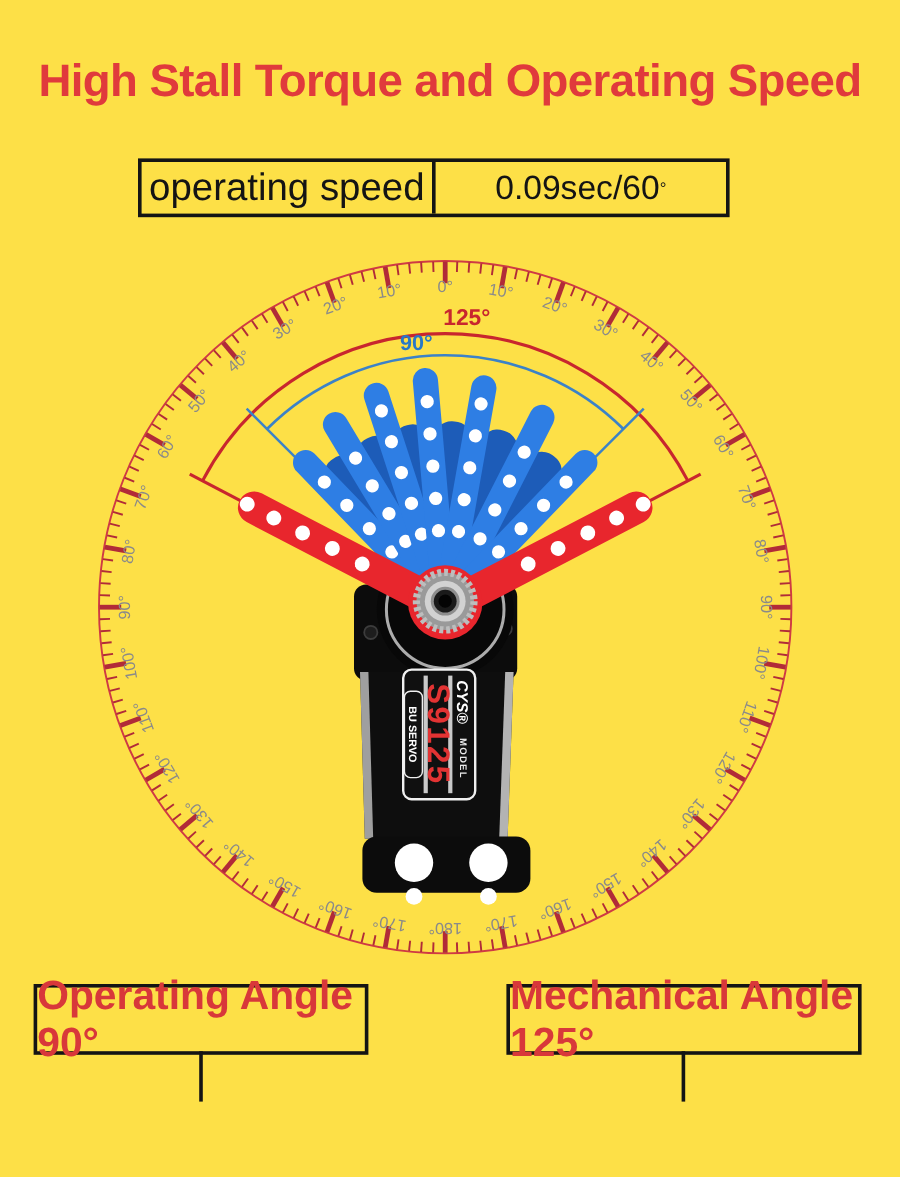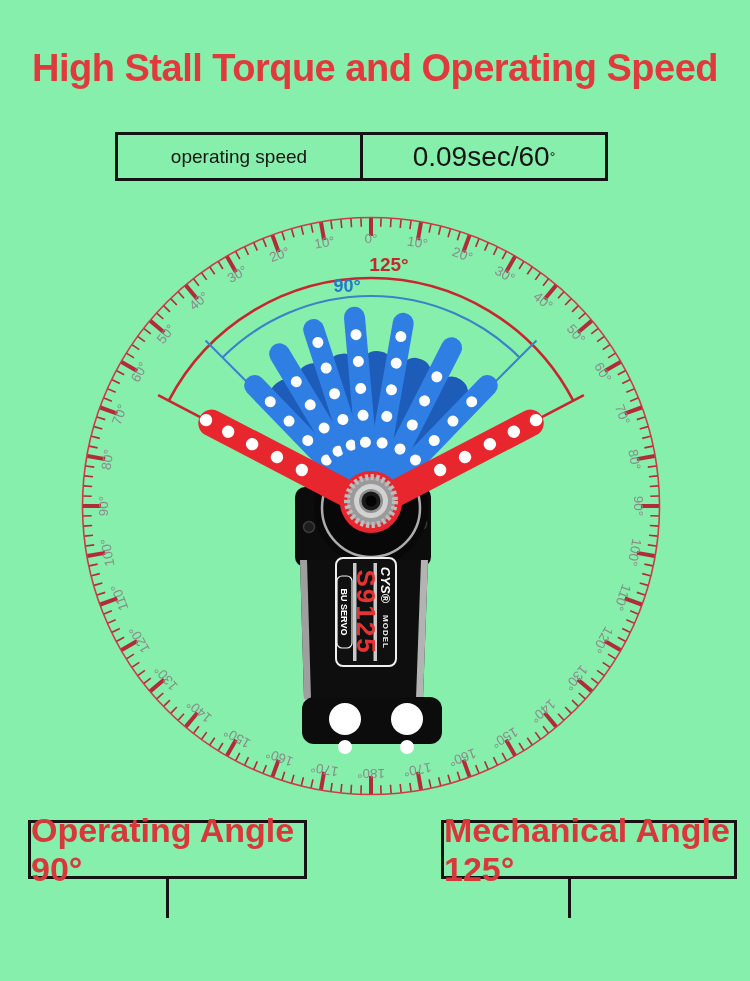--- a/index.html
+++ b/index.html
@@ -1,32 +1,32 @@
 <!DOCTYPE html>
 <html><head>
 <meta charset="utf-8">
 <style>
   html,body{margin:0;padding:0;background:#ffffff;}
-  #page{position:relative;width:750px;height:981px;background:#86efac;overflow:hidden;
+  #page{position:relative;width:750px;height:981px;background:#fde047;overflow:hidden;
         font-family:"Liberation Sans",sans-serif;}
   .title{position:absolute;left:0;top:47px;width:750px;text-align:center;
          font-size:38px;font-weight:700;letter-spacing:-0.5px;}
   .spec-table{position:absolute;left:115px;top:132px;width:487px;height:43px;
               border:3px solid #141414;display:flex;}
   .spec-cell{display:flex;align-items:center;justify-content:center;
-             font-size:19px;color:#141414;}
+             font-size:32px;color:#141414;}
   .spec-label{width:242px;border-right:3px solid #141414;}
   .spec-value{flex:1;font-size:28px;}
   .spec-value sup{font-size:14px;vertical-align:super;line-height:0;}
   svg{position:absolute;left:0;top:0;}
   .callout{position:absolute;top:820px;height:53px;border:3px solid #141414;
            display:flex;align-items:center;justify-content:center;
            font-size:34px;font-weight:700;}
   .callout-left{left:28px;width:273px;}
-  .callout-right{left:441px;width:290px;}
+  .callout-right{left:422px;width:290px;}
   .stem{position:absolute;width:3px;height:42px;background:#141414;top:876px;}
   .stem-left{left:166px;}
   .stem-right{left:568px;}
 </style>
 </head>
 <body>
 
 <div id="page">
 
   <div class="title" style="color: rgb(224, 58, 60);">High Stall Torque and Operating Speed</div>

